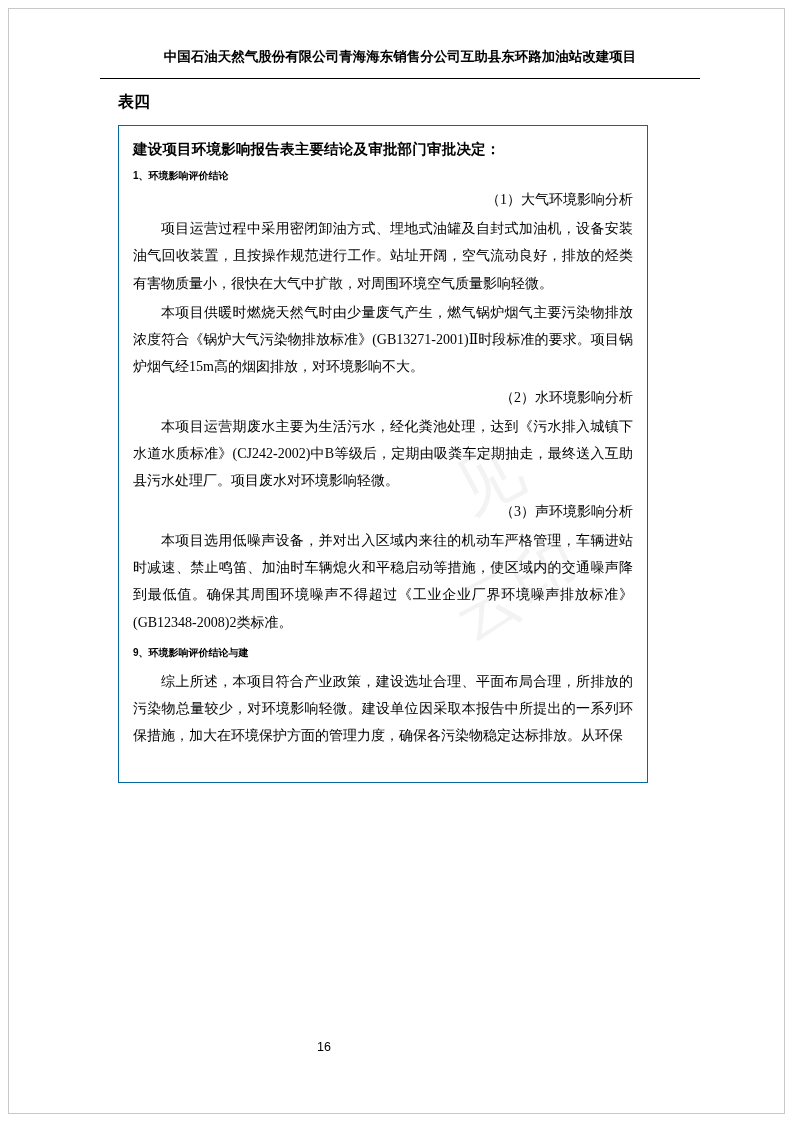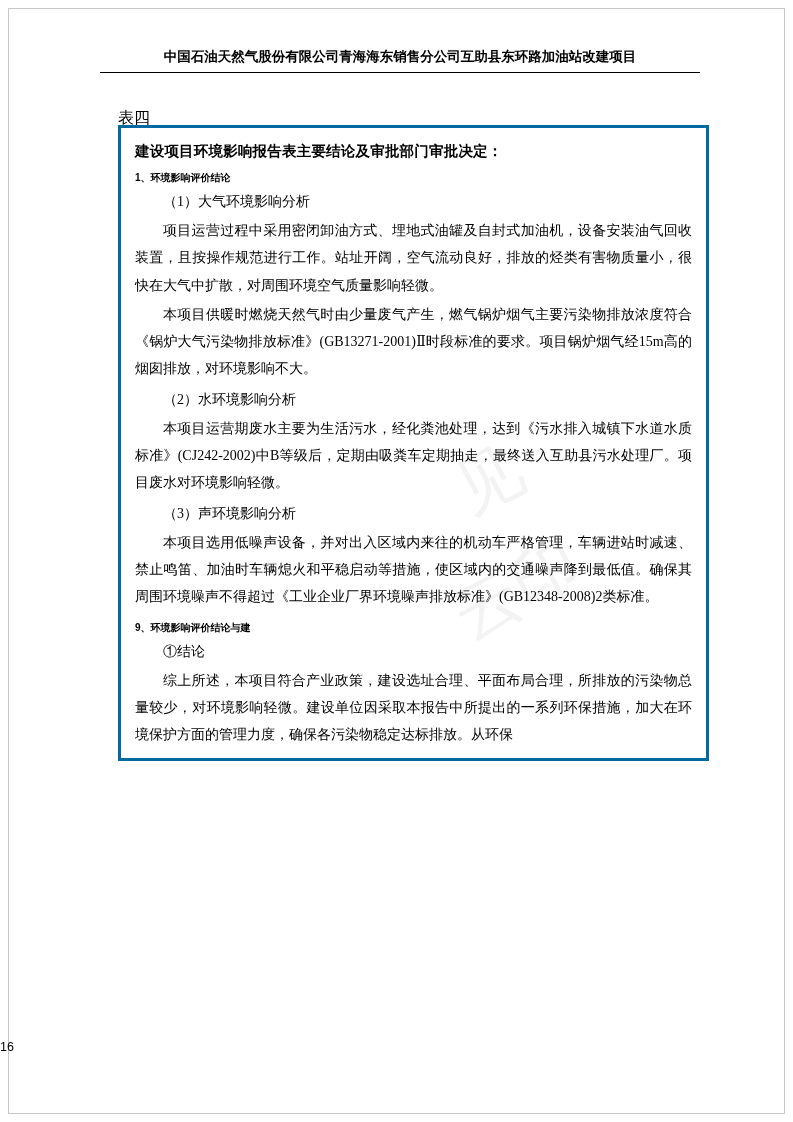--- a/index.html
+++ b/index.html
@@ -34,74 +34,74 @@
   .header {
     position: absolute;
     left: 100px;
     top: 48px;
     width: 600px;
     text-align: center;
     font-size: 13.5px;
     font-family: "Liberation Sans", "DejaVu Sans", sans-serif;
     font-weight: bold;
     letter-spacing: 0px;
-    padding-bottom: 6px;
+    padding-bottom: 12px;
     border-bottom: 1px solid #000000;
   }
   .table-label {
     position: absolute;
     left: 118px;
     top: 92px;
     font-size: 16px;
     font-family: "Liberation Sans", "DejaVu Sans", sans-serif;
-    font-weight: normal;
-    margin-top: 16px;
+    font-weight: bold;
   }
   .doc-table {
     position: absolute;
     left: 118px;
     top: 125px;
-    width: 591px;
-    border: 3px solid #0369a1;
+    width: 530px;
+    border: 1px solid #0369a1;
     box-sizing: border-box;
-    padding: 10px 14px 8px 14px;
+    padding: 10px 14px 30px 14px;
     background: transparent;
   }
   .tbl-title {
     font-size: 14.5px;
     font-family: "Liberation Sans", "DejaVu Sans", sans-serif;
     font-weight: bold;
     margin: 4px 0 10px 0;
     letter-spacing: 0.2px;
   }
   .sec-head {
     font-size: 10px;
     font-family: "Liberation Sans", "DejaVu Sans", sans-serif;
     font-weight: bold;
     margin: 10px 0 8px 0;
   }
   .sub-head {
     font-size: 14px;
     margin: 8px 0 6px 0;
     text-indent: 28px;
+    text-align: right;
   }
   p.body {
     font-size: 14px;
     line-height: 1.95;
     margin: 0 0 2px 0;
     text-indent: 28px;
     text-align: justify;
     text-justify: inter-ideograph;
   }
   .page-num {
     position: absolute;
     left: 0;
     top: 1040px;
     width: 648px;
-    text-align: left;
+    text-align: center;
     font-size: 12.5px;
     font-family: "Liberation Sans", "DejaVu Sans", sans-serif;
   }
   .watermark {
     position: absolute;
     left: 430px;
     top: 420px;
     width: 260px;
     height: 230px;
     pointer-events: none;
@@ -143,20 +143,19 @@
 
     <div class="sub-head">（2）水环境影响分析</div>
     <p class="body">本项目运营期废水主要为生活污水，经化粪池处理，达到《污水排入城镇下水道水质标准》(CJ242-2002)中B等级后，定期由吸粪车定期抽走，最终送入互助县污水处理厂。项目废水对环境影响轻微。</p>
 
     <div class="sub-head">（3）声环境影响分析</div>
     <p class="body">本项目选用低噪声设备，并对出入区域内来往的机动车严格管理，车辆进站时减速、禁止鸣笛、加油时车辆熄火和平稳启动等措施，使区域内的交通噪声降到最低值。确保其周围环境噪声不得超过《工业企业厂界环境噪声排放标准》(GB12348-2008)2类标准。</p>
 
 
     <div class="sec-head">9、环境影响评价结论与建</div>
 
-    <div class="sub-head">①结论</div>
     <p class="body">综上所述，本项目符合产业政策，建设选址合理、平面布局合理，所排放的污染物总量较少，对环境影响轻微。建设单位因采取本报告中所提出的一系列环保措施，加大在环境保护方面的管理力度，确保各污染物稳定达标排放。从环保</p>
 
   </div>
 
   <div class="page-num">16</div>
 
 </div>
 
 </body></html>

